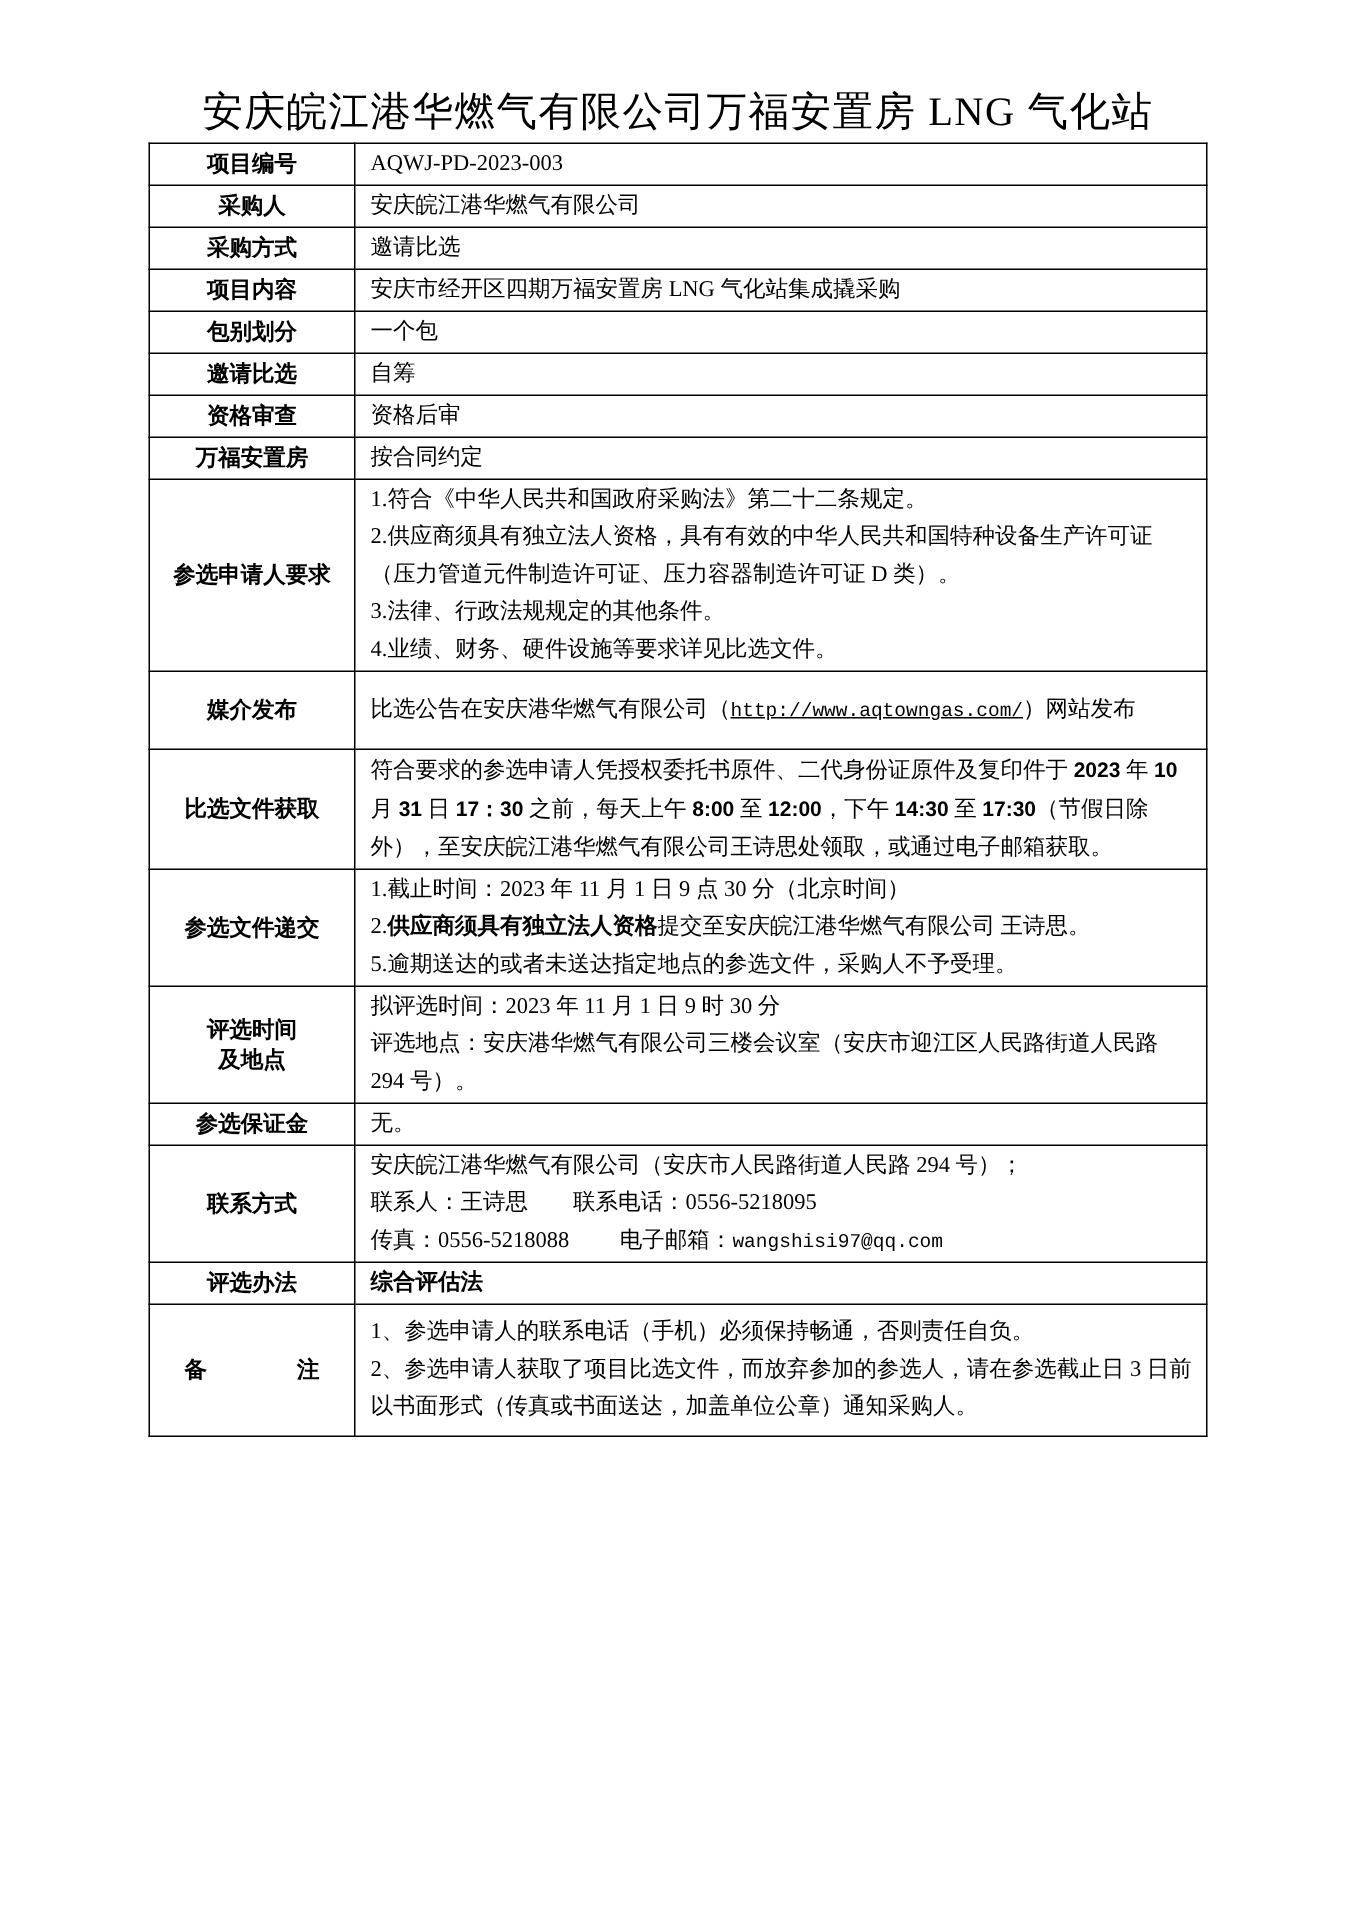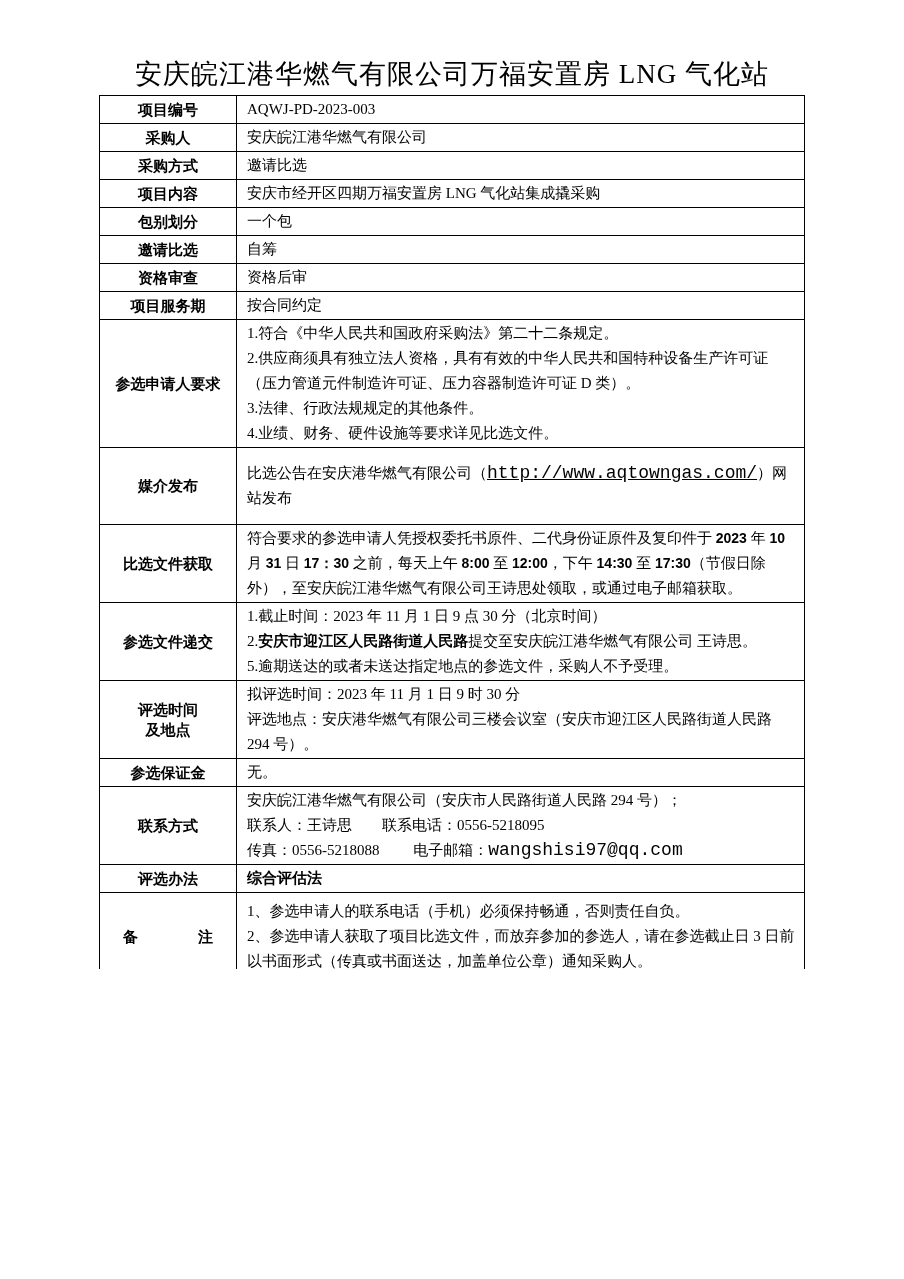--- a/index.html
+++ b/index.html
@@ -46,21 +46,21 @@
     line-height:25px;
     vertical-align:middle;
     padding:1px 8px 1px 10px;
   }
   td.pad-lg { padding-top:13px; padding-bottom:13px; }
   td.pad-sm { padding-top:6px;  padding-bottom:6px;  }
   .tline { min-height:25px; }
   .bd { font-weight:bold; }
   .sans { font-family:"Liberation Sans","DejaVu Sans",sans-serif; font-size:14px; }
   .ul { text-decoration:underline; }
-  .mo { font-family:"Liberation Mono","DejaVu Sans Mono",monospace; font-size:18px; }
+  .mo { font-family:"Liberation Mono","DejaVu Sans Mono",monospace; font-size:13px; }
 </style>
 </head>
 <body>
 
 <div class="page">
 
   <div class="title">
     <div>安庆皖江港华燃气有限公司万福安置房 LNG 气化站</div>
   </div>
 
@@ -102,21 +102,21 @@
             <div class="tline"><span>自筹</span></div>
           </td>
     </tr>
     <tr>
       <th class="lbl">资格审查</th>
       <td class="val">
             <div class="tline"><span>资格后审</span></div>
           </td>
     </tr>
     <tr>
-      <th class="lbl">项目服务期</th>
+      <th class="lbl">万福安置房</th>
       <td class="val">
             <div class="tline"><span>按合同约定</span></div>
           </td>
     </tr>
     <tr>
       <th class="lbl">参选申请人要求</th>
       <td class="val">
             <div class="tline"><span>1.符合《中华人民共和国政府采购法》第二十二条规定。</span></div>
             <div class="tline"><span>2.供应商须具有独立法人资格，具有有效的中华人民共和国特种设备生产许可证（压力管道元件制造许可证、压力容器制造许可证 D 类）。</span></div>
             <div class="tline"><span>3.法律、行政法规规定的其他条件。</span></div>
@@ -132,21 +132,21 @@
     <tr>
       <th class="lbl">比选文件获取</th>
       <td class="val">
             <div class="tline"><span>符合要求的参选申请人凭授权委托书原件、二代身份证原件及复印件于 </span><span class="bd sans">2023</span><span> 年 </span><span class="bd sans">10</span><span> 月 </span><span class="bd sans">31</span><span> 日 </span><span class="bd sans">17：30</span><span> 之前，每天上午 </span><span class="bd sans">8:00</span><span> 至 </span><span class="bd sans">12:00</span><span>，下午 </span><span class="bd sans">14:30</span><span> 至 </span><span class="bd sans">17:30</span><span>（节假日除外），至安庆皖江港华燃气有限公司王诗思处领取，或通过电子邮箱获取。</span></div>
           </td>
     </tr>
     <tr>
       <th class="lbl">参选文件递交</th>
       <td class="val">
             <div class="tline"><span>1.截止时间：2023 年 11 月 1 日 9 点 30 分（北京时间）</span></div>
-            <div class="tline"><span>2.</span><span class="bd">安庆市迎江区人民路街道人民路</span><span>提交至安庆皖江港华燃气有限公司 王诗思。</span></div>
+            <div class="tline"><span>2.</span><span class="bd">供应商须具有独立法人资格</span><span>提交至安庆皖江港华燃气有限公司 王诗思。</span></div>
             <div class="tline"><span>5.逾期送达的或者未送达指定地点的参选文件，采购人不予受理。</span></div>
           </td>
     </tr>
     <tr>
       <th class="lbl">评选时间
 及地点</th>
       <td class="val">
             <div class="tline"><span>拟评选时间：2023 年 11 月 1 日 9 时 30 分</span></div>
             <div class="tline"><span>评选地点：安庆港华燃气有限公司三楼会议室（安庆市迎江区人民路街道人民路 294 号）。</span></div>
           </td>

